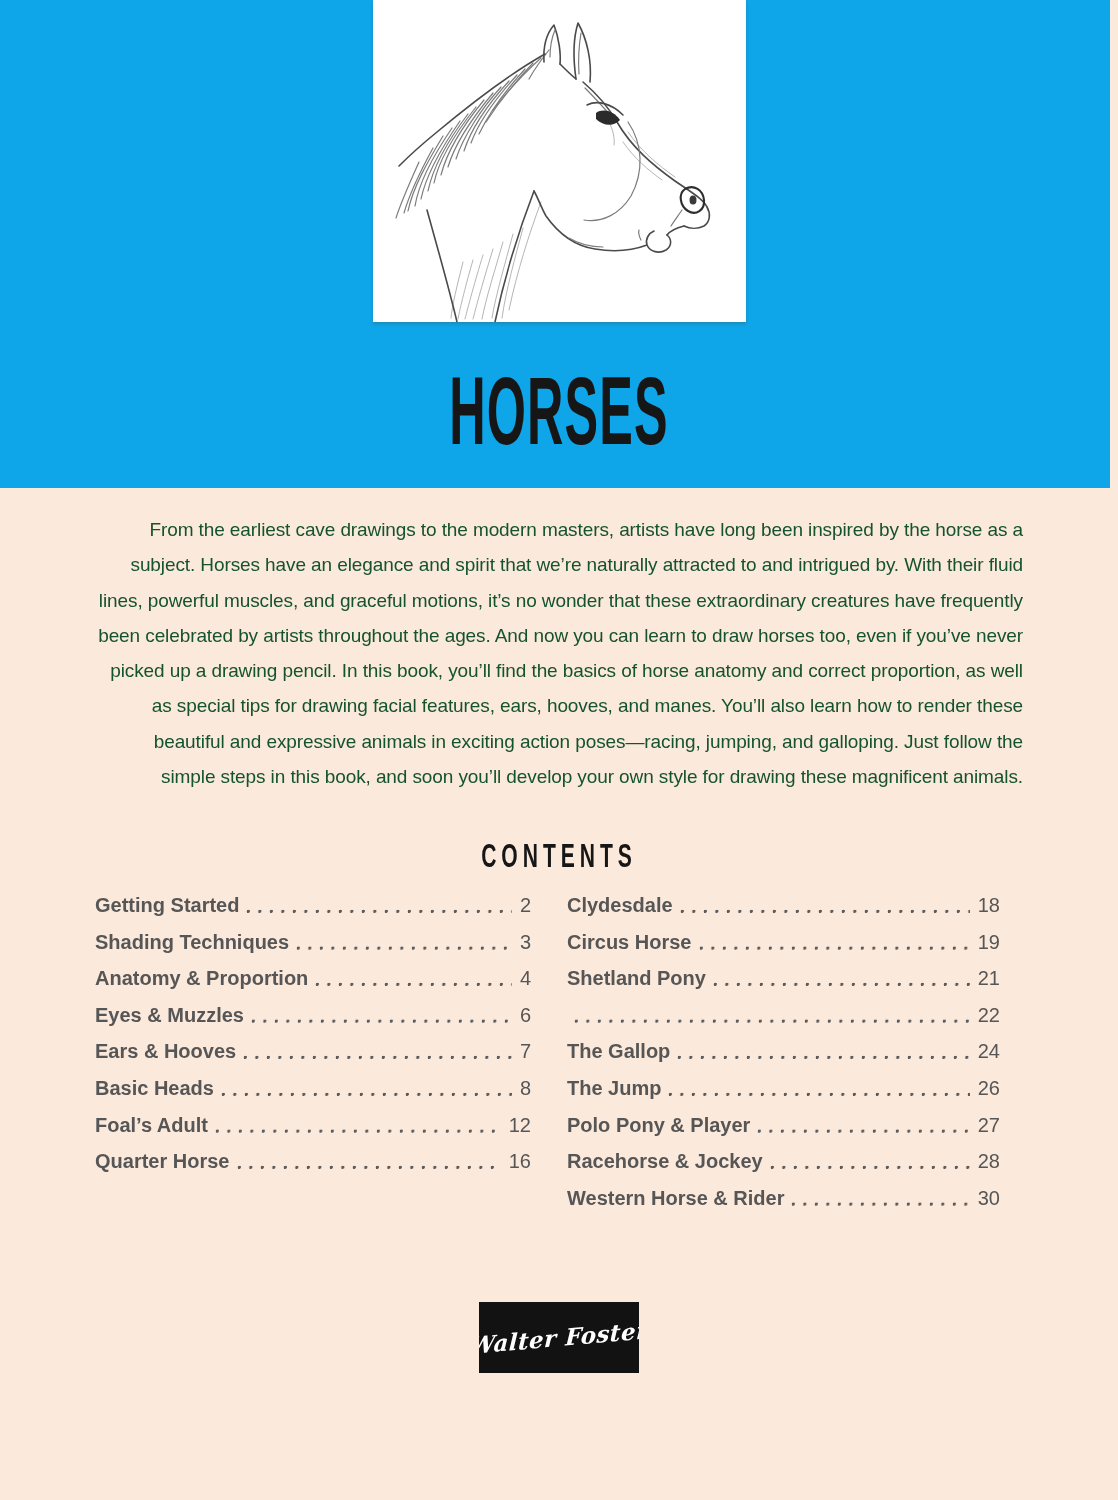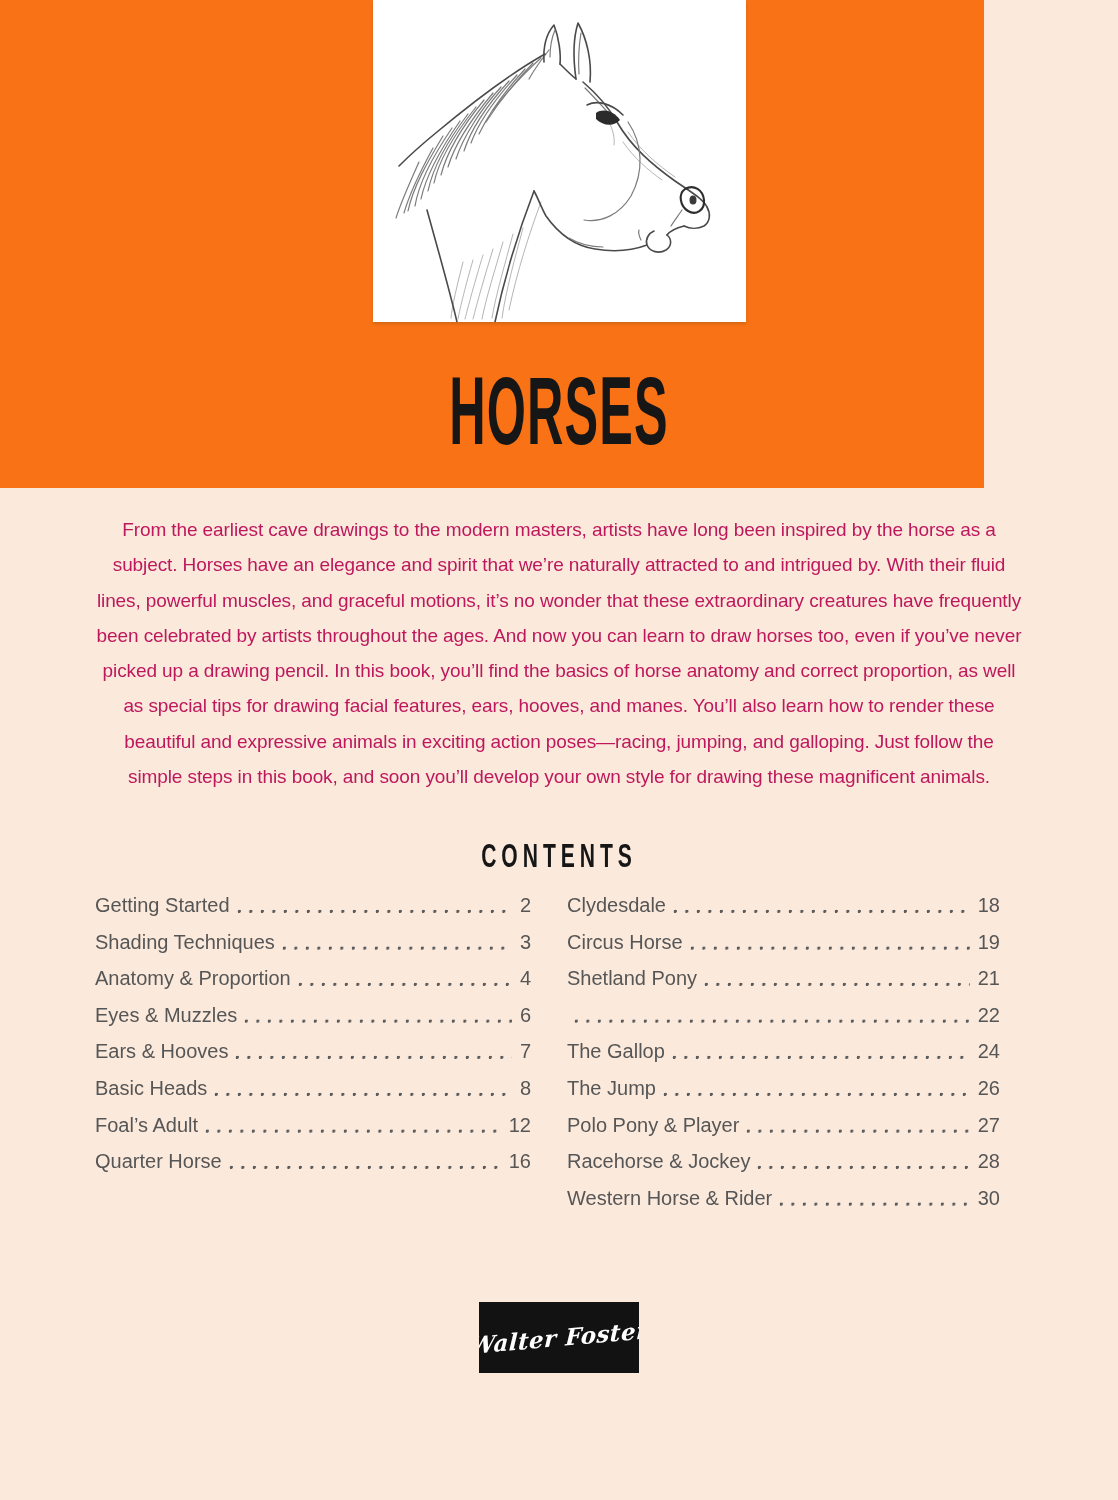--- a/index.html
+++ b/index.html
@@ -10,22 +10,22 @@
     height: 1500px;
     margin: 0 auto;
     background: #FBE9DC;
     font-family: "Liberation Sans", sans-serif;
     overflow: hidden;
   }
   
   .header {
     position: absolute;
     top: 0; left: 0;
-    width: 984px; height: 488px;
-    background: #f97316;
+    width: 1110px; height: 488px;
+    background: #0ea5e9;
   }
   .artwork-frame {
     position: absolute;
     left: 373px; top: 0;
     width: 373px; height: 322px;
     background: #ffffff;
     box-shadow: 0 2px 3px rgba(90,50,10,0.22);
   }
   .artwork-frame svg { display: block; width: 373px; height: 322px; }
   .book-title {
@@ -42,22 +42,22 @@
     white-space: nowrap;
   }
   
   .intro {
     position: absolute;
     left: 95px; top: 512px;
     width: 928px;
     font-size: 19px;
     letter-spacing: -0.1px;
     line-height: 35.3px;
-    color: #be185d;
-    text-align: center;
+    color: #14532d;
+    text-align: right;
   }
   
   .contents-heading {
     position: absolute;
     top: 841px; left: 0;
     width: 1118px; height: 28px;
     display: flex; align-items: center; justify-content: center;
     font-size: 34px;
     font-weight: bold;
     color: #161616;
@@ -76,21 +76,21 @@
   }
   .toc-column { display: flex; flex-direction: column; }
   .toc-row {
     display: flex;
     align-items: stretch;
     height: 36.6px;
     line-height: 36.6px;
     font-size: 20px;
     color: #565656;
   }
-  .toc-label { white-space: nowrap; }
+  .toc-label { white-space: nowrap; font-weight: bold; }
   .toc-leader {
     flex: 1;
     margin: 0 8px 0 7px;
     background-image: radial-gradient(circle at 2.2px 24px, #5c5c5c 1.45px, rgba(92,92,92,0) 1.8px);
     background-size: 11.5px 36.6px;
     background-repeat: repeat-x;
   }
   .toc-page { white-space: nowrap; }
   
   .publisher-logo {

